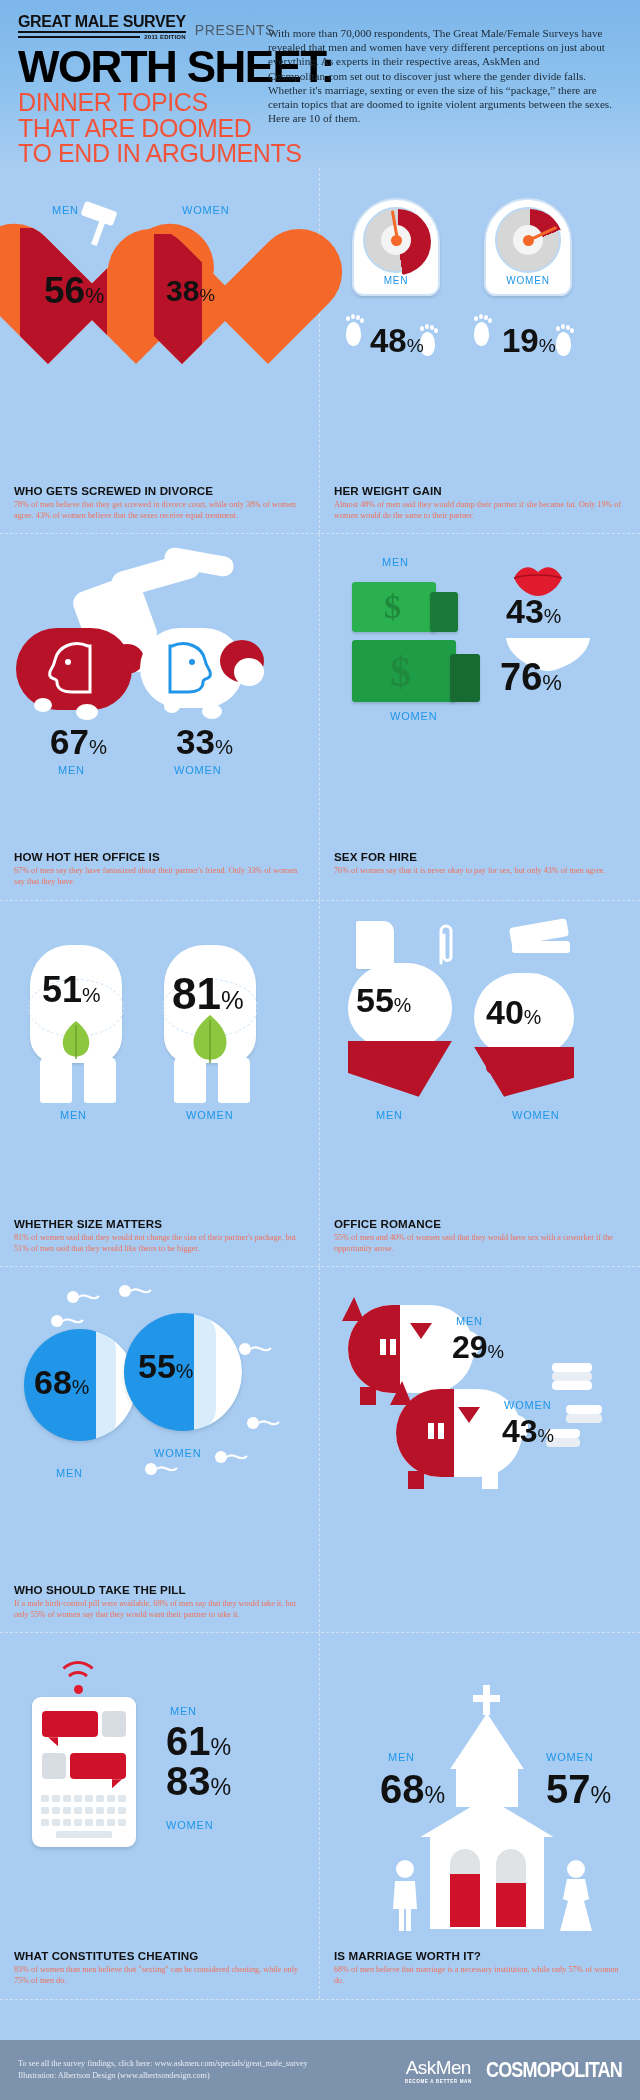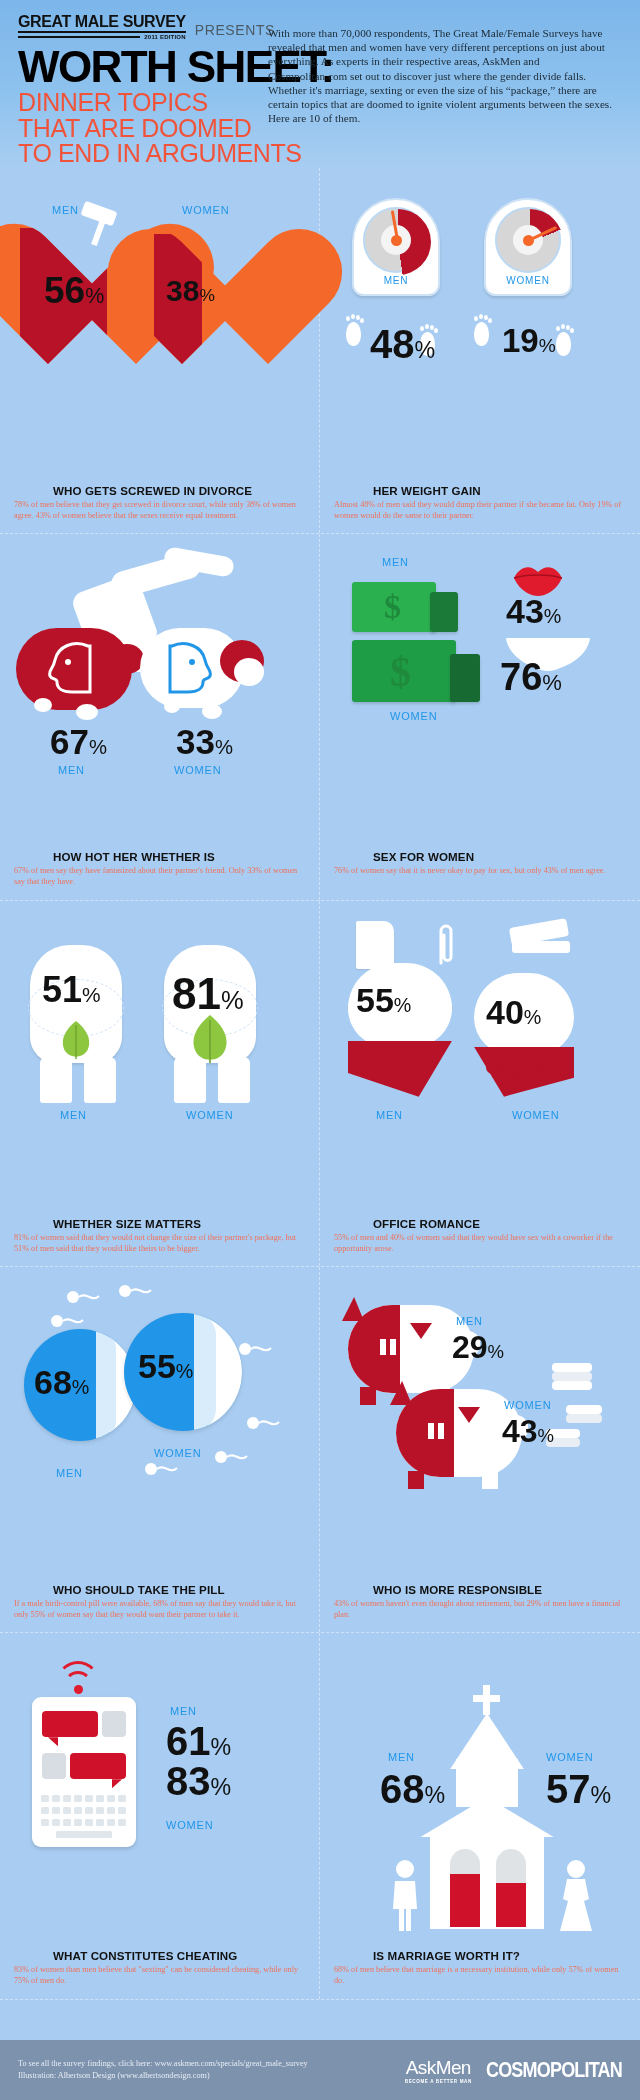--- a/index.html
+++ b/index.html
@@ -52,21 +52,20 @@
     width:320px; position:relative; padding:14px 14px 0 14px;
   }
   .cell.left { border-right:1px dashed #cfe2f7; }
   .row { border-bottom:1px dashed #cfe2f7; }
 
   .viz { position:relative; width:292px; }
   .caption { padding:6px 0 12px 0; }
   .cap-title {
     font-size:11.6px; font-weight:bold; color:#111; letter-spacing:0.1px;
     margin-bottom:2px;
-    margin-left:39px;
   }
   .cap-body {
     font-size:8.2px; color:#f0705a; line-height:1.36;
     font-family:"Liberation Serif", serif;
   }
 
   .lbl {
     color:#2196e8; font-size:11px; letter-spacing:0.8px;
     font-family:"Liberation Sans", sans-serif;
   }
@@ -269,21 +268,21 @@
           <div class="toe" style="left:12px;top:134px"></div>
             <div class="toe" style="left:17px;top:132px"></div>
           <div class="toe" style="left:22px;top:133px"></div>
             <div class="toe" style="left:26px;top:136px"></div>
           <div class="foot" style="left:86px;top:150px"></div>
           <div class="toe" style="left:86px;top:144px"></div>
             <div class="toe" style="left:91px;top:142px"></div>
           <div class="toe" style="left:96px;top:143px"></div>
             <div class="toe" style="left:100px;top:146px"></div>
         </div>
-        <div class="pct" style="position:absolute;left:36px;top:140px;font-size:40px">
+        <div class="pct" style="position:absolute;left:36px;top:140px;font-size:33px">
           <span>48</span><span class="u">%</span>
         </div>
 
         <div>
           <div class="foot" style="left:140px;top:140px"></div>
           <div class="toe" style="left:140px;top:134px"></div>
             <div class="toe" style="left:145px;top:132px"></div>
           <div class="toe" style="left:150px;top:133px"></div>
             <div class="toe" style="left:154px;top:136px"></div>
           <div class="foot" style="left:222px;top:150px"></div>
@@ -338,21 +337,21 @@
         <div class="pct" style="position:absolute;left:36px;top:174px;font-size:35px">
           <span>67</span><span class="u">%</span>
         </div>
         <div class="pct" style="position:absolute;left:162px;top:174px;font-size:35px">
           <span>33</span><span class="u">%</span>
         </div>
         <div class="lbl" style="position:absolute;left:44px;top:216px">MEN</div>
         <div class="lbl" style="position:absolute;left:160px;top:216px">WOMEN</div>
       </div>
       <div class="caption">
-        <div class="cap-title">HOW HOT HER WHETHER IS</div>
+        <div class="cap-title">HOW HOT HER OFFICE IS</div>
         <div class="cap-body">67% of men say they have fantasized about their partner's friend. Only 33% of women say that they have.</div>
       </div>
     </div>
 
     <div class="cell">
       <div class="viz" style="height:296px">
         <div class="lbl" style="position:absolute;left:48px;top:8px">MEN</div>
 
         <div class="bill" style="left:18px;top:34px;width:84px;height:50px;background:#2bb04f">
           <div class="dollar" style="left:32px;top:6px;font-size:34px">$</div>
@@ -375,21 +374,21 @@
         </div>
 
         <svg style="position:absolute;left:168px;top:84px" width="92" height="52" viewBox="0 0 92 52">
           <path d="M4 6 L88 6 C86 22 70 32 58 36 C50 40 42 40 34 36 C22 32 6 22 4 6 Z" fill="#fff"></path>
         </svg>
         <div class="pct" style="position:absolute;left:166px;top:108px;font-size:38px">
           <span>76</span><span class="u">%</span>
         </div>
       </div>
       <div class="caption">
-        <div class="cap-title">SEX FOR WOMEN</div>
+        <div class="cap-title">SEX FOR HIRE</div>
         <div class="cap-body">76% of women say that it is never okay to pay for sex, but only 43% of men agree.</div>
       </div>
     </div>
   </div>
 
   <div class="row">
 
     <div class="cell left">
       <div class="viz" style="height:296px">
 
@@ -579,24 +578,20 @@
           <div style="position:absolute;left:94px;top:142px;width:6px;height:16px;background:#fff"></div>
           <div style="position:absolute;left:104px;top:142px;width:6px;height:16px;background:#fff"></div>
           <svg style="position:absolute;left:122px;top:124px" width="26" height="20" viewBox="0 0 26 20">
               <path d="M2 2 L24 2 L13 18 Z" fill="#b81228"></path>
             </svg>
         </div>
         <div class="lbl" style="position:absolute;left:170px;top:118px">WOMEN</div>
         <div class="pct" style="position:absolute;left:168px;top:132px;font-size:32px">
           <span>43</span><span class="u">%</span>
         </div>
-      </div>
-      <div class="caption">
-        <div class="cap-title">WHO IS MORE RESPONSIBLE</div>
-        <div class="cap-body">43% of women haven't even thought about retirement, but 29% of men have a financial plan.</div>
       </div>
     </div>
   </div>
 
   <div class="row">
 
     <div class="cell left">
       <div class="viz" style="height:296px">
 
         <div>

